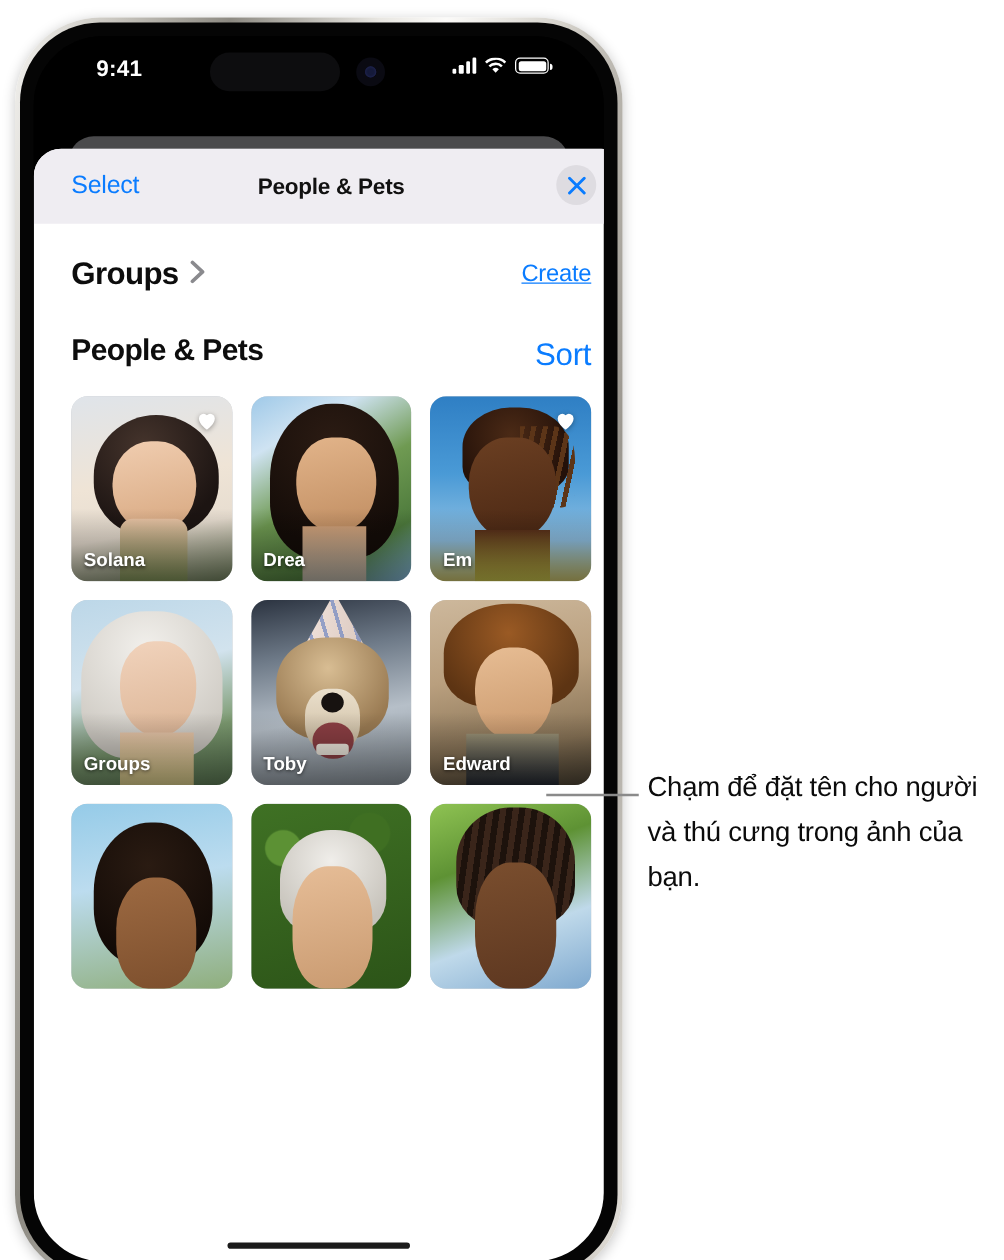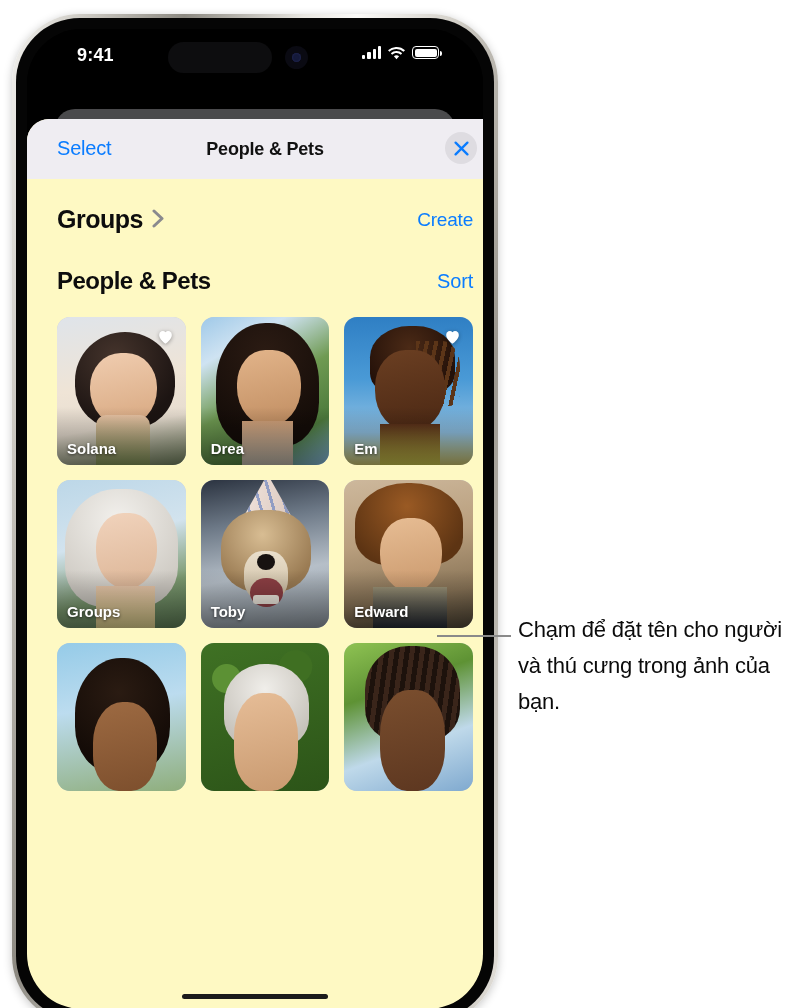--- a/index.html
+++ b/index.html
@@ -104,21 +104,21 @@
   
   .peek-card {
     position:absolute; left:8px; top:208px; width:56px; height:260px;
     border-radius:18px; overflow:hidden;
     background: linear-gradient(175deg,#b8a583 0%,#a8926d 30%,#8e7a58 58%,#cfc3ad 78%,#6f6a5e 100%);
   }
 
   
   .sheet {
     position:absolute; left:0; top:90px; width:476px; height:890px;
-    background: #fef9c3;
+    background: #ffffff;
     border-radius:22px 22px 0 0;
     overflow:hidden;
     z-index: 10;
   }
   .sheet-header {
     position:relative; height:60px;
     background: #efedf2;
   }
   .btn-select {
     position:absolute; left:30px; top:18px;
@@ -145,21 +145,21 @@
   }
   .groups-label {
     display:inline-flex; align-items:center; gap:9px;
     font-size:25px; font-weight:700; color:#0d0d0d; letter-spacing:-.5px;
     cursor:pointer;
   }
   .chev { display:block; }
   .btn-create {
     position:absolute; right:0; top:4px;
     color:#0a7cff; font-size:19px; background:none; border:none; cursor:pointer;
-    font-family:"Liberation Sans", sans-serif; letter-spacing:-.2px;
+    font-family:"Liberation Sans", sans-serif; letter-spacing:-.2px;text-decoration:underline;
   }
   .group-card {
     position:relative; margin:14px 30px 0 30px; height:261px;
     border-radius:16px; overflow:hidden;
     background:#2f5a21;
   }
   .ivy {
     position:absolute; inset:0;
     background:
       radial-gradient(circle at 12% 14%, #6fa43a 0 16px, transparent 17px),
@@ -254,21 +254,21 @@
 
   
   .pp-row {
     position:relative; margin:30px 30px 0 30px; height:34px;
   }
   .pp-label {
     font-size:24px; font-weight:700; color:#0d0d0d; letter-spacing:-.5px;
   }
   .btn-sort {
     position:absolute; right:0; top:3px;
-    color:#0a7cff; font-size:20px; background:none; border:none; cursor:pointer;
+    color:#0a7cff; font-size:25px; background:none; border:none; cursor:pointer;
     font-family:"Liberation Sans", sans-serif; letter-spacing:-.2px;
   }
   .grid {
     margin:16px 30px 0 30px;
     display:grid; grid-template-columns:repeat(3,1fr); gap:15px;
   }
   .tile {
     position:relative; width:100%; aspect-ratio: 1/1.15;
     border-radius:13px; overflow:hidden; cursor:pointer;
     background:#c9cdd2;

